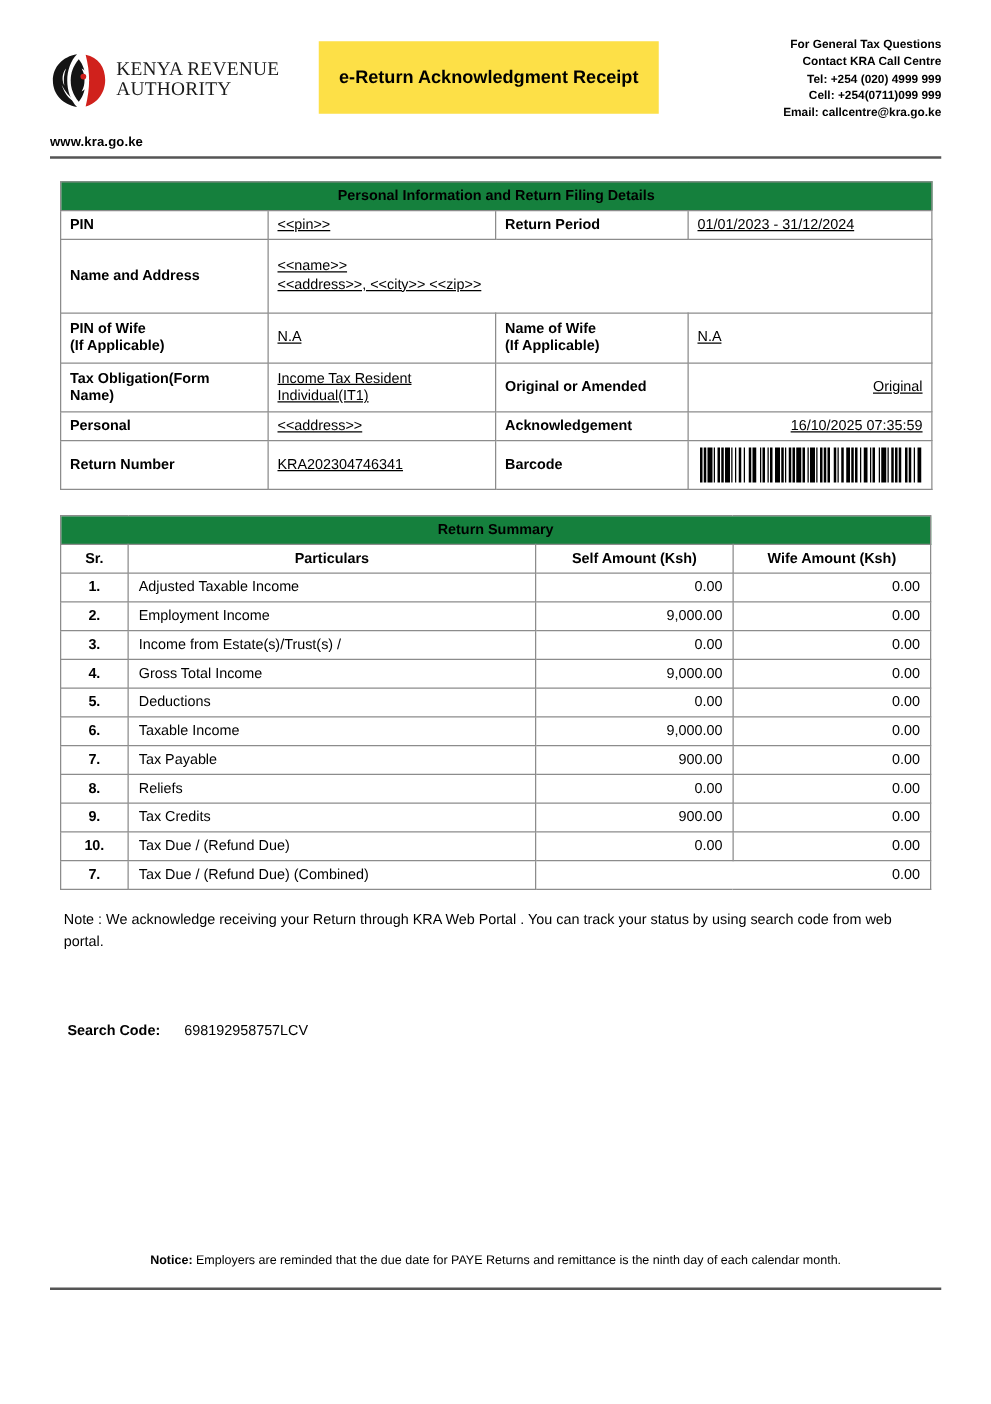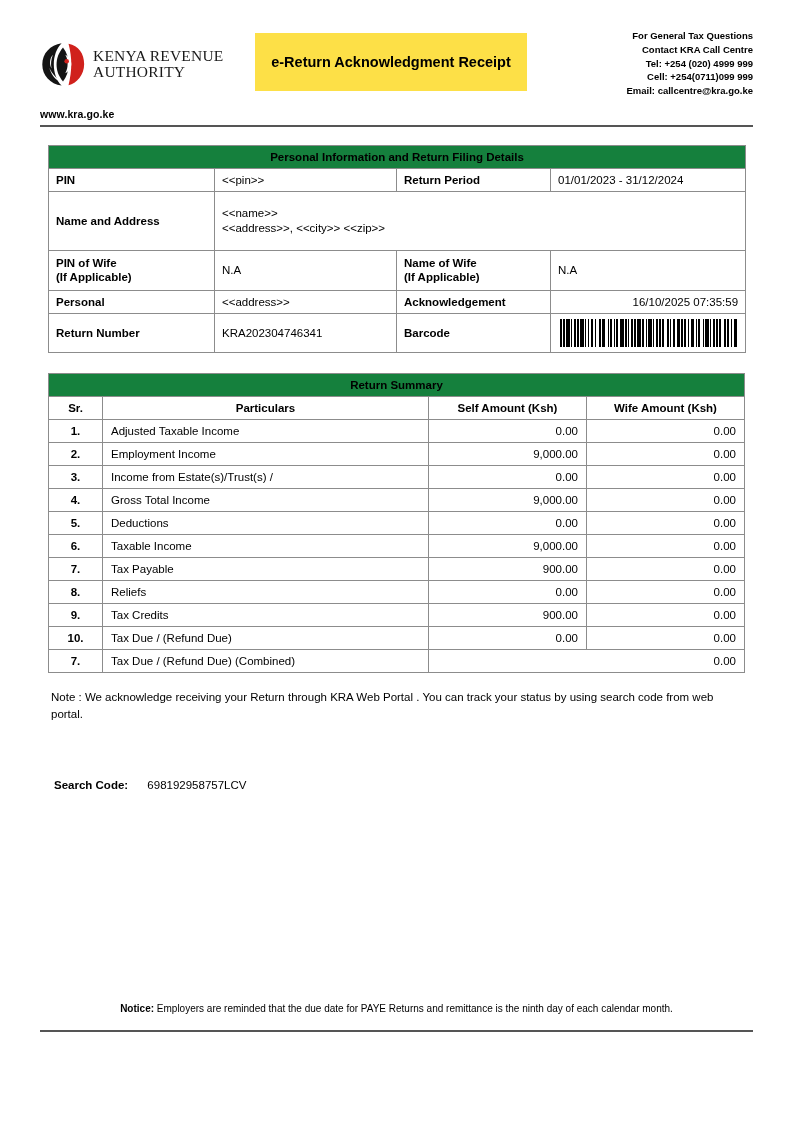--- a/index.html
+++ b/index.html
@@ -107,21 +107,21 @@
     word-wrap: break-word;
   }
   .tbl-title {
     background: #15803d;
     text-align: center;
     font-weight: bold;
     font-size: 13.5px;
     padding: 6px 4px;
   }
   .lbl { font-weight: bold; }
-  .val { font-weight: normal; }
+  .val { font-weight: normal; text-decoration: underline; }
   .val-right { text-align: right; }
   .tall { height: 48px; }
   .two-line { line-height: 1.25; }
 
   
   .barcode {
     display: flex;
     align-items: flex-end;
     height: 28px;
     margin-left: 2px;
@@ -256,20 +256,32 @@
             <div>(If Applicable)</div>
           </td>
           <td class="val">N.A</td>
           <td class="lbl two-line">
             <div>Name of Wife</div>
             <div>(If Applicable)</div>
           </td>
           <td class="val">N.A</td>
         </tr>
         <tr>
+          <td class="lbl two-line">
+            <div>Tax Obligation(Form</div>
+            <div>Name)</div>
+          </td>
+          <td class="val two-line">
+            <div>Income Tax Resident</div>
+            <div>Individual(IT1)</div>
+          </td>
+          <td class="lbl">Original or Amended</td>
+          <td class="val val-right">Original</td>
+        </tr>
+        <tr>
           <td class="lbl">Personal</td>
           <td class="val">&lt;&lt;address&gt;&gt;</td>
           <td class="lbl">Acknowledgement</td>
           <td class="val val-right">16/10/2025 07:35:59</td>
         </tr>
         <tr>
           <td class="lbl">Return Number</td>
           <td class="val">KRA202304746341</td>
           <td class="lbl">Barcode</td>
           <td>

